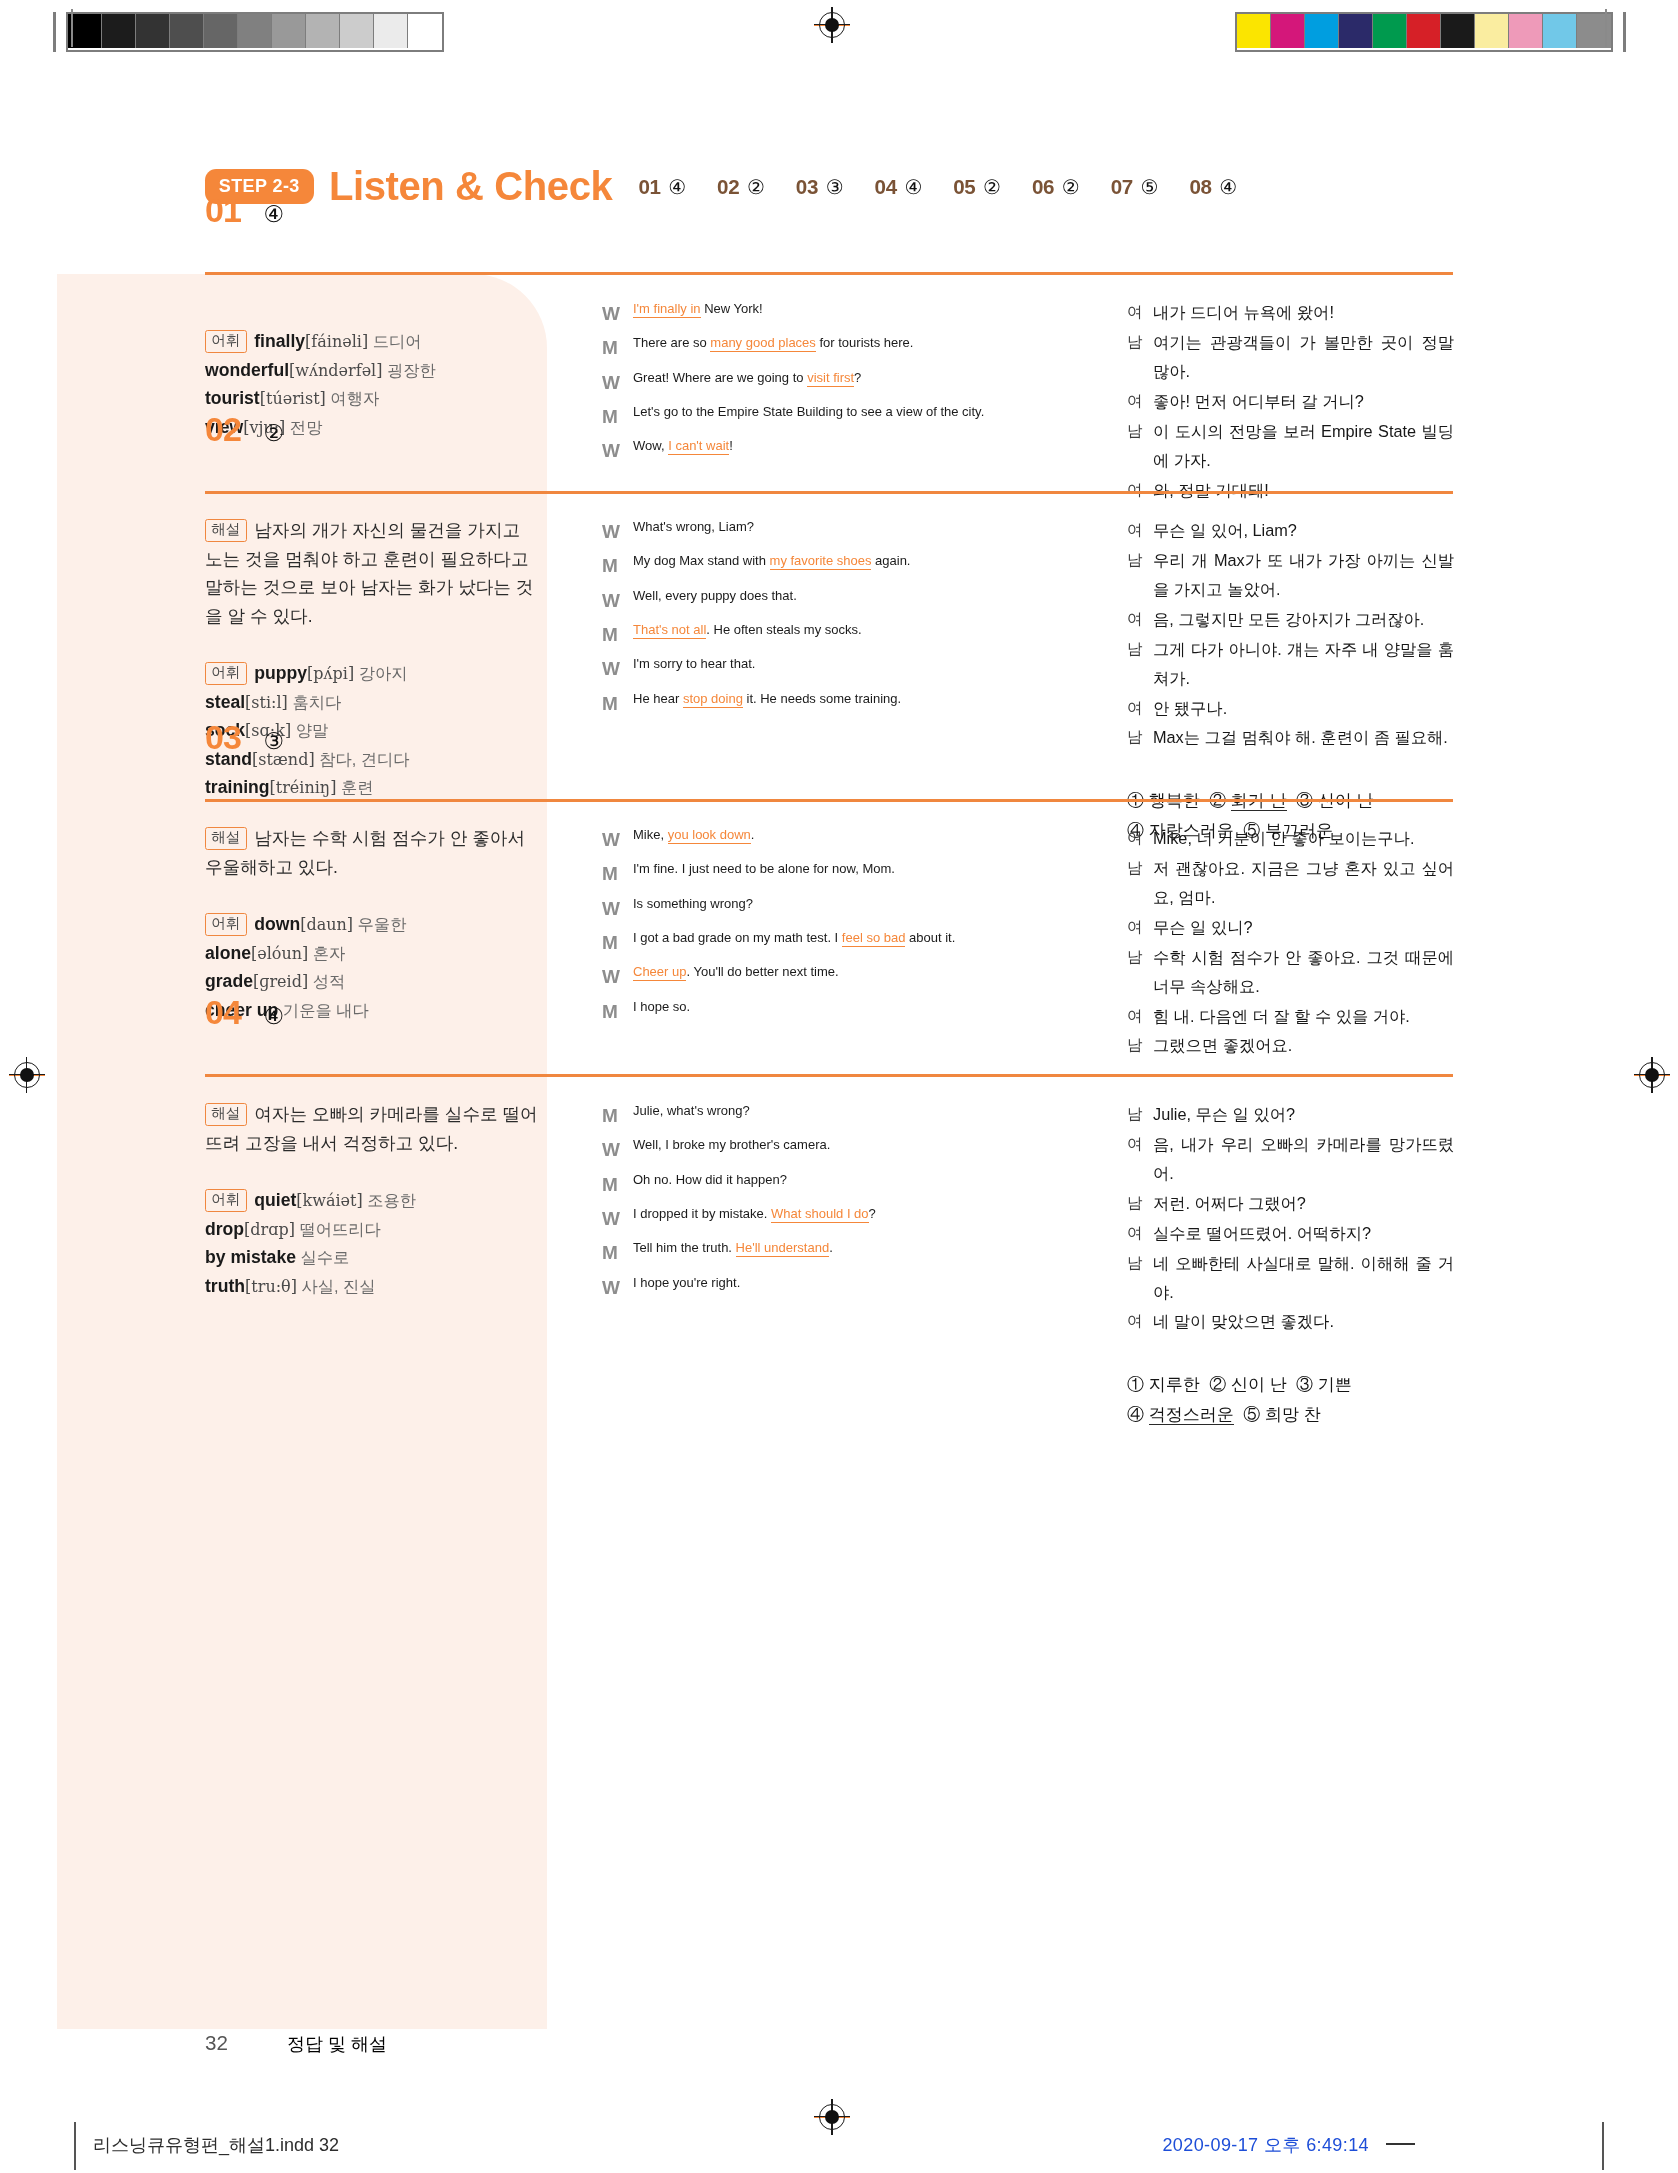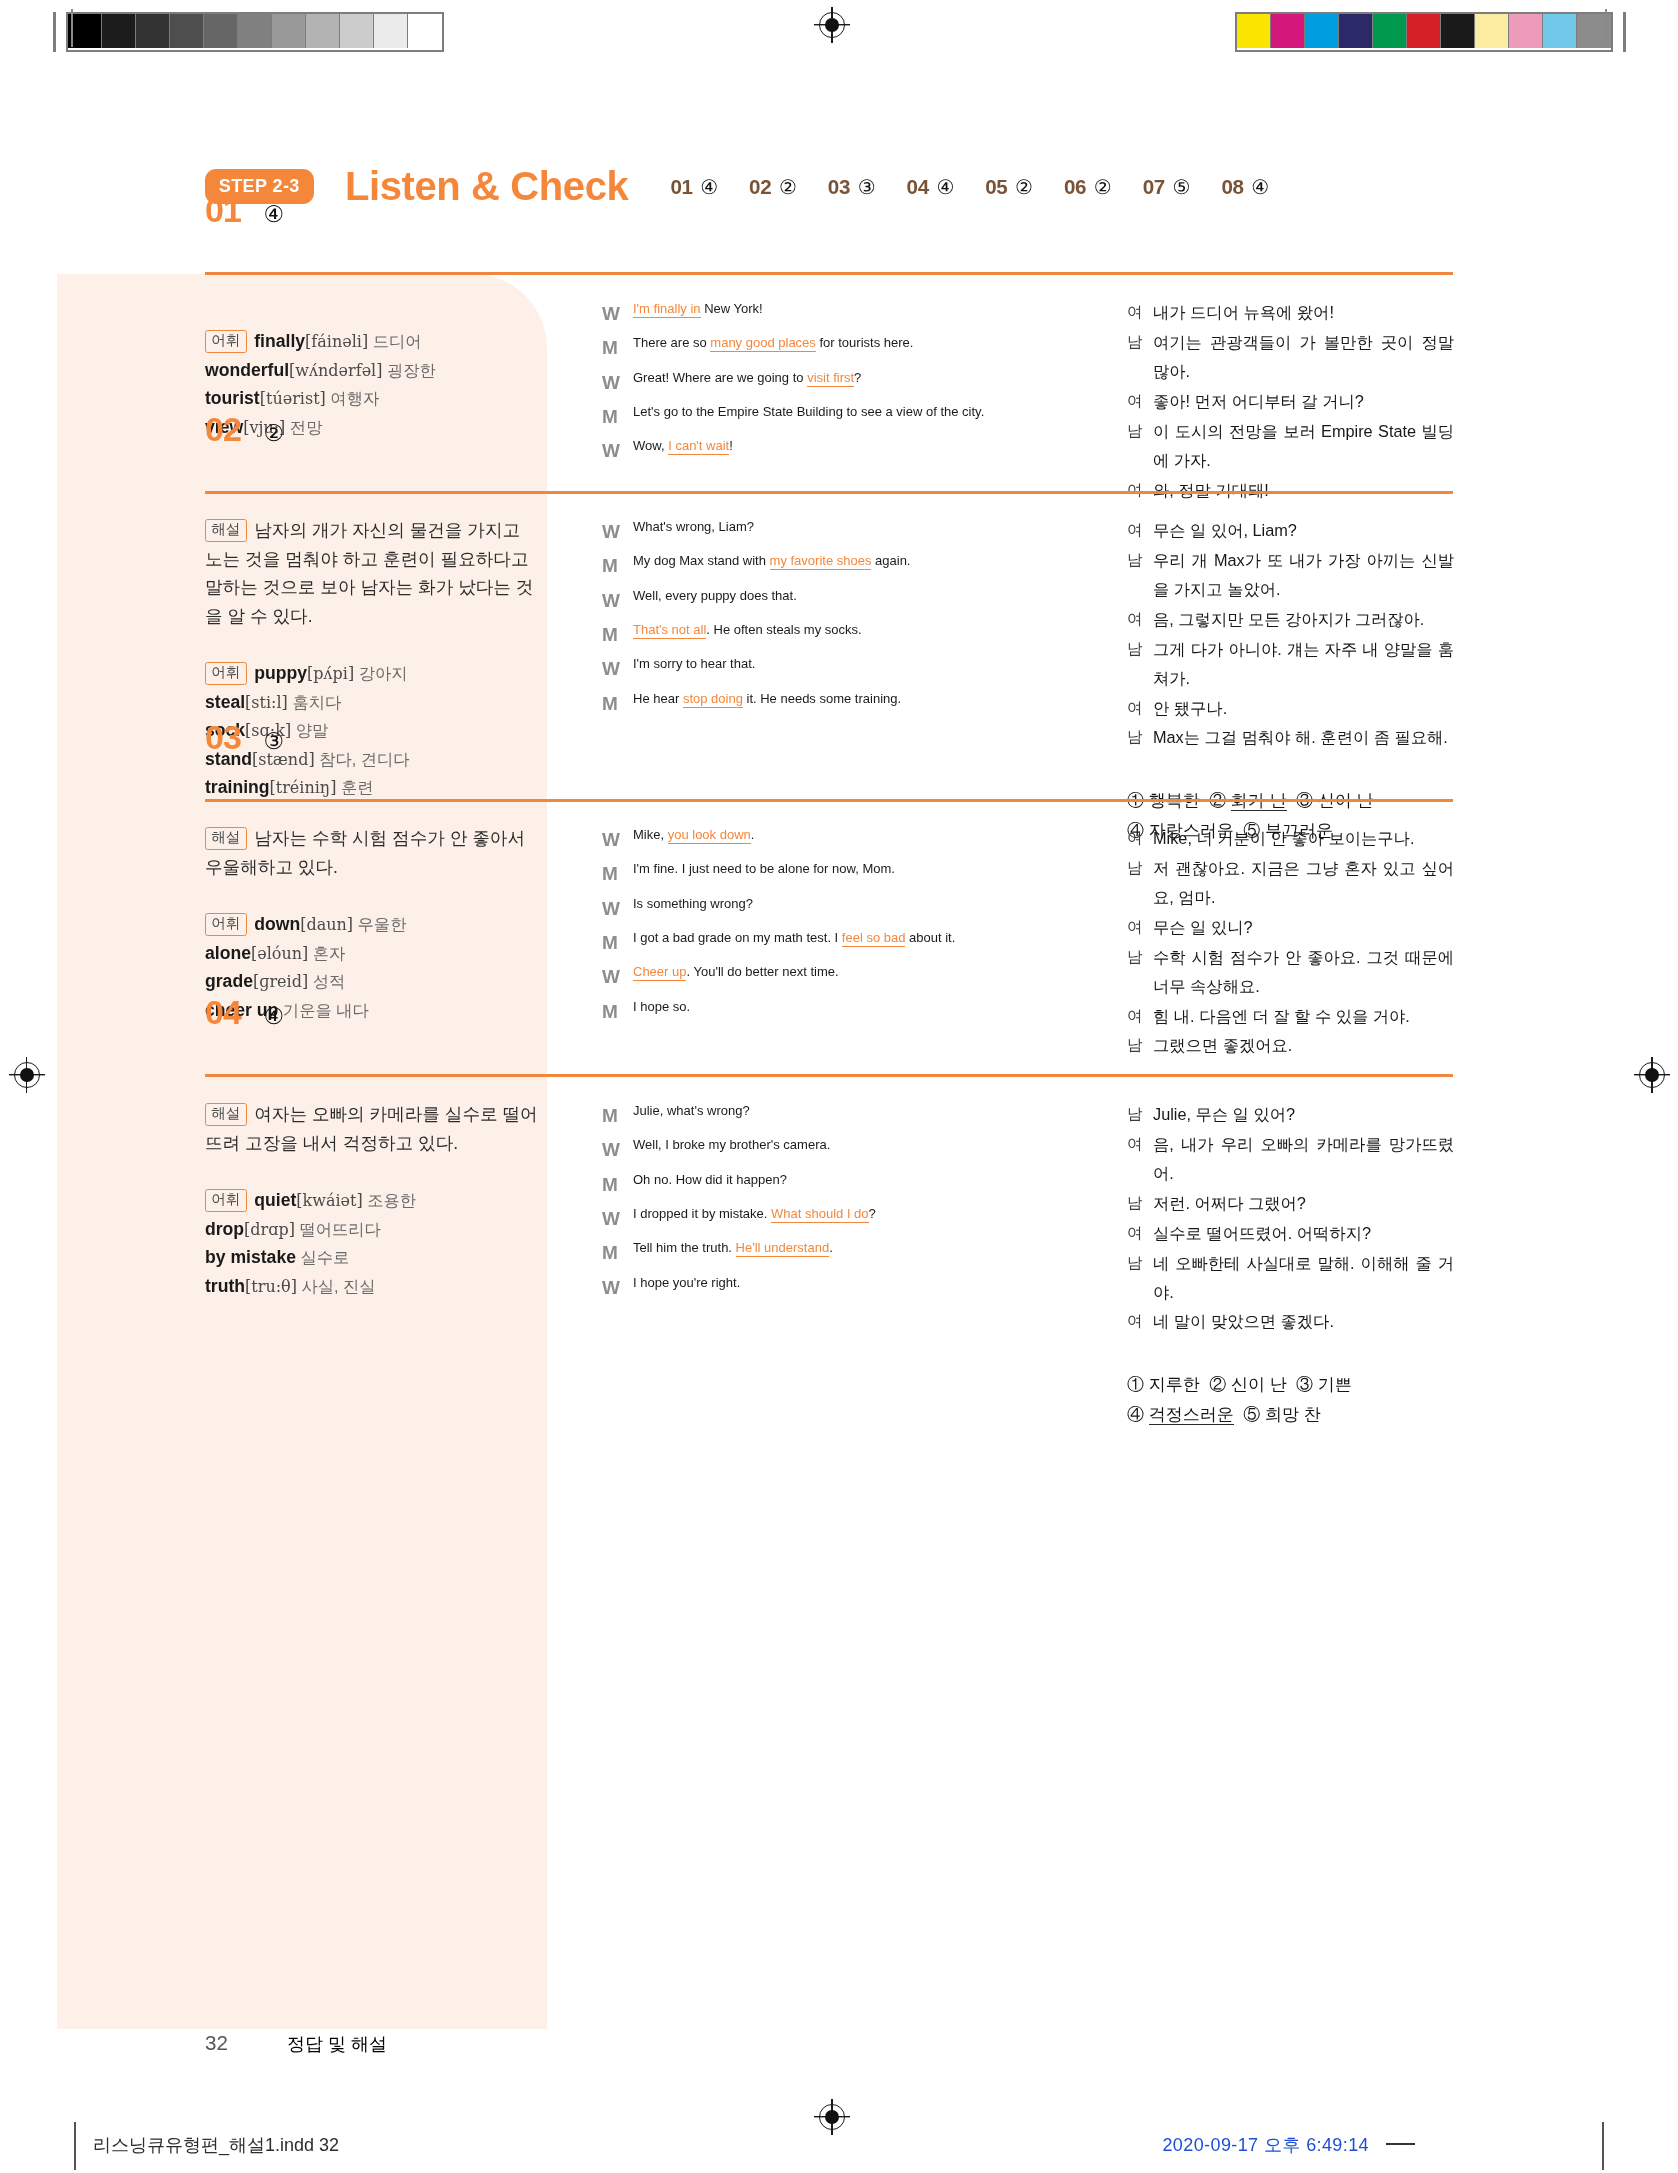--- a/index.html
+++ b/index.html
@@ -61,21 +61,21 @@
   #peach-panel-lower {
     position: absolute;
     left: 57px; top: 279px;
     width: 490px; height: 1681px;
     background: #fdf0e9;
   }
 
   
   #header {
     position: absolute; left: 205px; top: 95px;
-    display: flex; align-items: center; gap: 16px;
+    display: flex; align-items: center; gap: 0;
   }
   #step-badge {
     background: #f5873a; color: #ffffff;
     font-size: 18px; font-weight: bold; letter-spacing: 0.4px;
     padding: 6.9px 13.8px 7.7px; border-radius: 11.2px;
     font-family: "Liberation Sans", sans-serif;
     white-space: nowrap;
   }
   #header-title {
     color: #f5873a; font-size: 40px; font-weight: bold;

